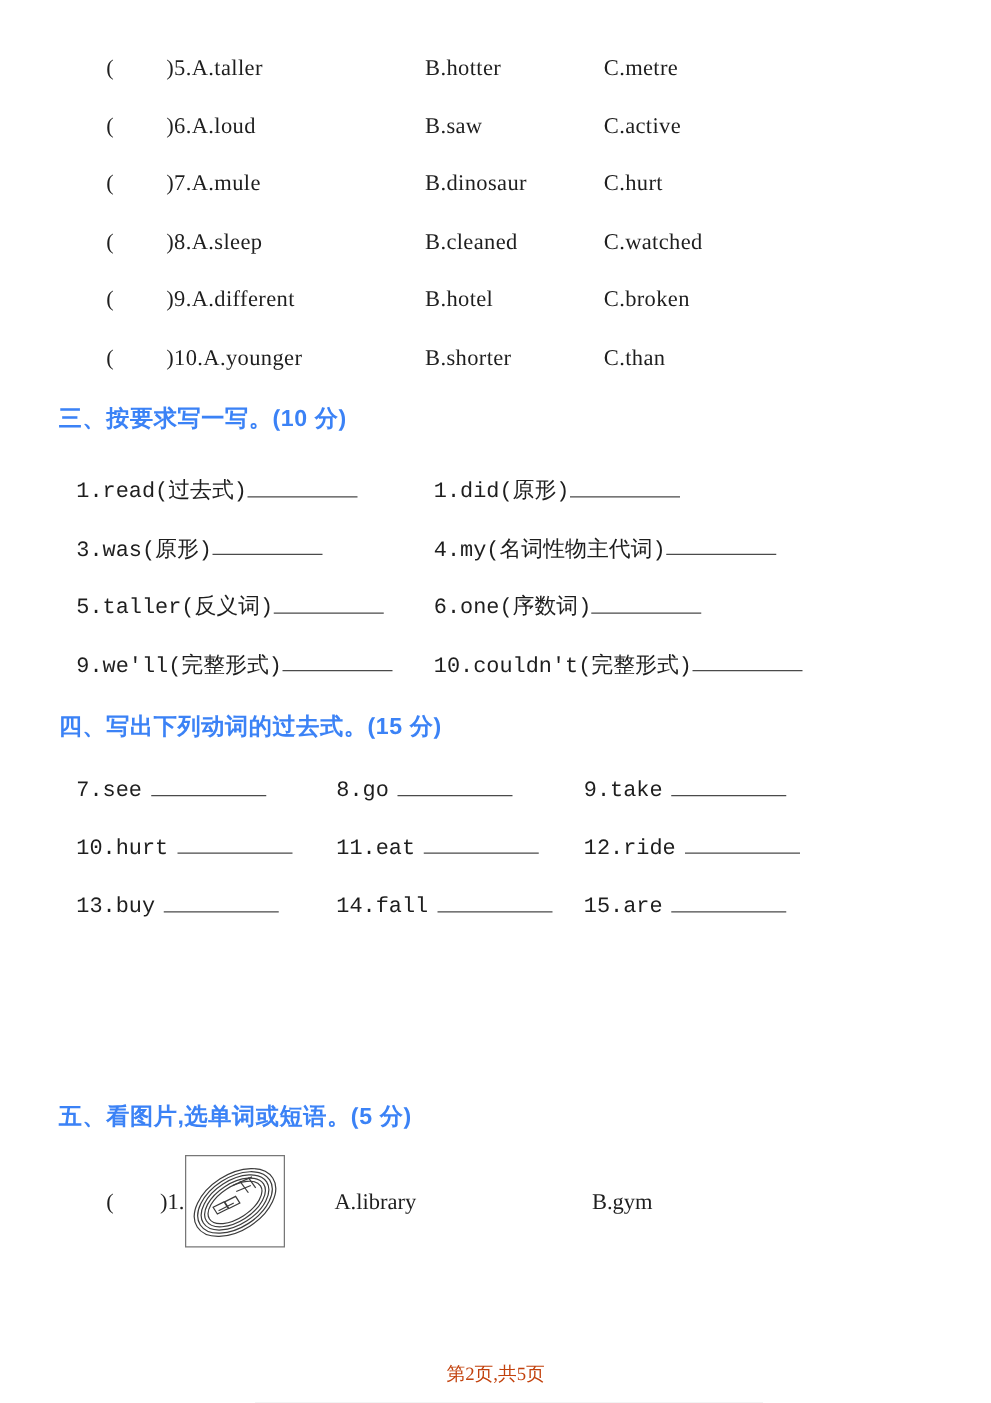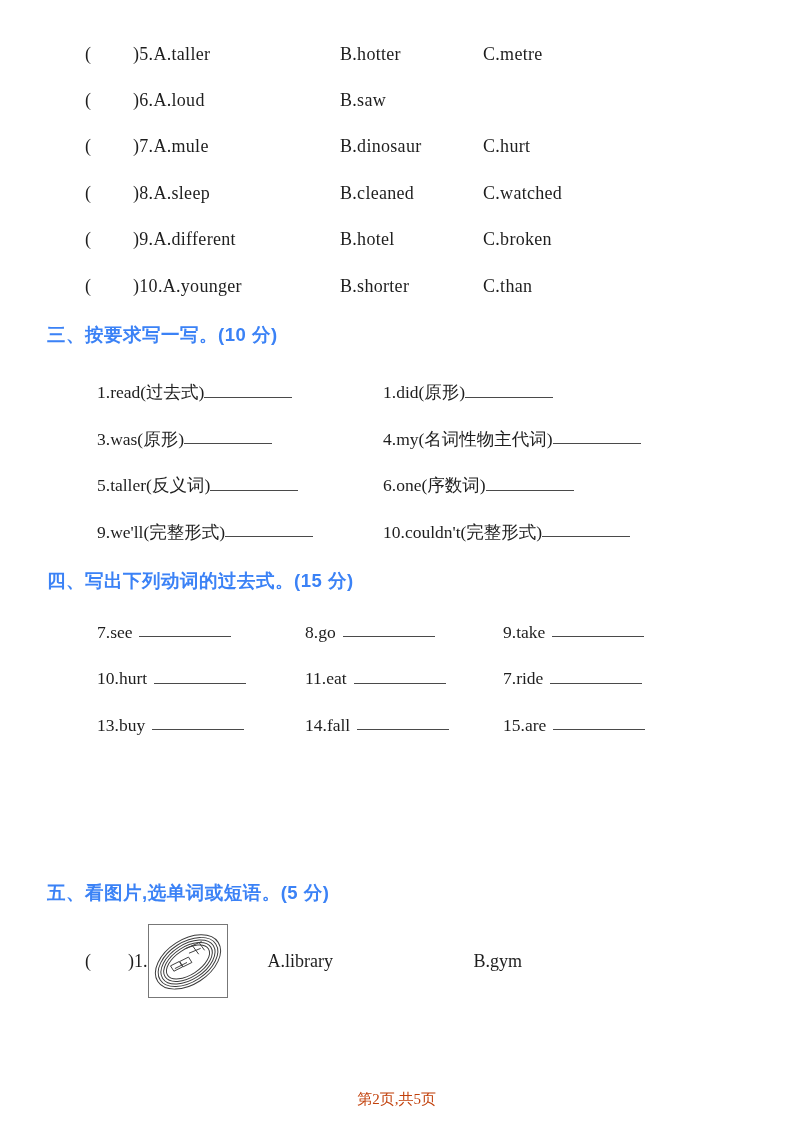--- a/index.html
+++ b/index.html
@@ -23,21 +23,21 @@
 
   
   .section { position:absolute; left:47px; right:30px; }
   .sec-title {
     font-family:"Liberation Sans","DejaVu Sans",sans-serif;
     font-weight:bold;
     font-size:18.5px;
     color:#3b82f6;
     letter-spacing:.5px;
   }
-  .rows { margin-left:50px; }
+  .rows { margin-left:14px;font-family:Liberation Mono, monospace; }
   .irow { display:flex; align-items:center; height:46.6px; font-size:17.5px; }
   .blank {
     display:inline-block;
     width:88px; height:1em;
     border-bottom:1.2px solid #4a4a4a;
     vertical-align:baseline;
   }
 
   
   .sec3 { top:322px; }
@@ -86,20 +86,21 @@
     <div class="crow">
       <span class="paren">(</span>
       <span class="c1">)5.A.taller</span>
       <span class="c2">B.hotter</span>
       <span class="c3">C.metre</span>
     </div>
     <div class="crow">
       <span class="paren">(</span>
       <span class="c1">)6.A.loud</span>
       <span class="c2">B.saw</span>
+      <span class="c3">C.active</span>
     </div>
     <div class="crow">
       <span class="paren">(</span>
       <span class="c1">)7.A.mule</span>
       <span class="c2">B.dinosaur</span>
       <span class="c3">C.hurt</span>
     </div>
     <div class="crow">
       <span class="paren">(</span>
       <span class="c1">)8.A.sleep</span>
@@ -146,21 +147,21 @@
     <div class="sec-title">四、写出下列动词的过去式。(15 分)</div>
     <div class="rows">
       <div class="irow">
         <span class="icol1"><span>7.see</span><span class="blank"></span></span>
         <span class="icol2"><span>8.go</span><span class="blank"></span></span>
         <span class="icol3"><span>9.take</span><span class="blank"></span></span>
       </div>
       <div class="irow">
         <span class="icol1"><span>10.hurt</span><span class="blank"></span></span>
         <span class="icol2"><span>11.eat</span><span class="blank"></span></span>
-        <span class="icol3"><span>7.ride</span><span class="blank"></span></span>
+        <span class="icol3"><span>12.ride</span><span class="blank"></span></span>
       </div>
       <div class="irow">
         <span class="icol1"><span>13.buy</span><span class="blank"></span></span>
         <span class="icol2"><span>14.fall</span><span class="blank"></span></span>
         <span class="icol3"><span>15.are</span><span class="blank"></span></span>
       </div>
     </div>
   </div>
 
   <div class="section sec5">

